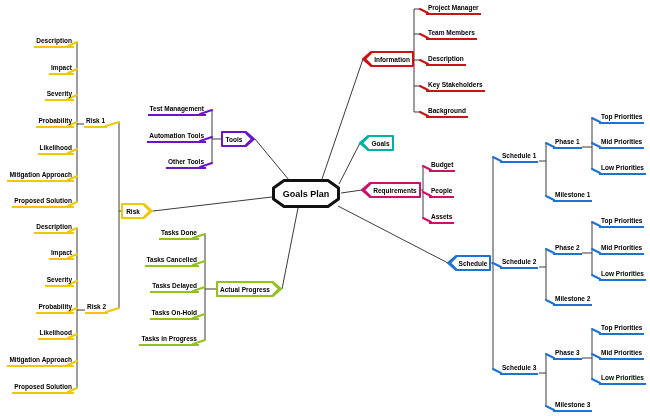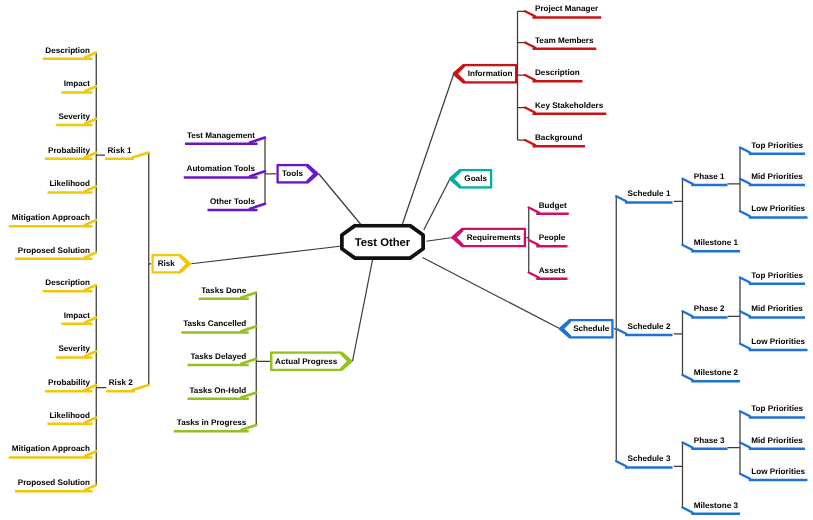--- a/index.html
+++ b/index.html
@@ -176,16 +176,16 @@
         <polygon class="s-sched" points="43,1 9,1 1,8 9,15 43,15"></polygon>
         <polyline class="s-sched" points="9,2 3,8 9,14"></polyline>
       </svg>
     <span class="tlabel pl">Schedule</span>
   </div>
 
   <div class="topic" style="left:272px;top:179px;width:68px;height:29px">
     <svg width="68" height="29">
         <polygon style="fill:#fff;stroke:#111;stroke-width:3;stroke-linejoin:round" points="12,1.5 56,1.5 66.5,9 66.5,20 56,27.5 12,27.5 1.5,20 1.5,9"></polygon>
       </svg>
-    <span class="tlabel center-label">Test Other</span>
+    <span class="tlabel center-label">Goals Plan</span>
   </div>
 
 </div>
 
 </body></html>

